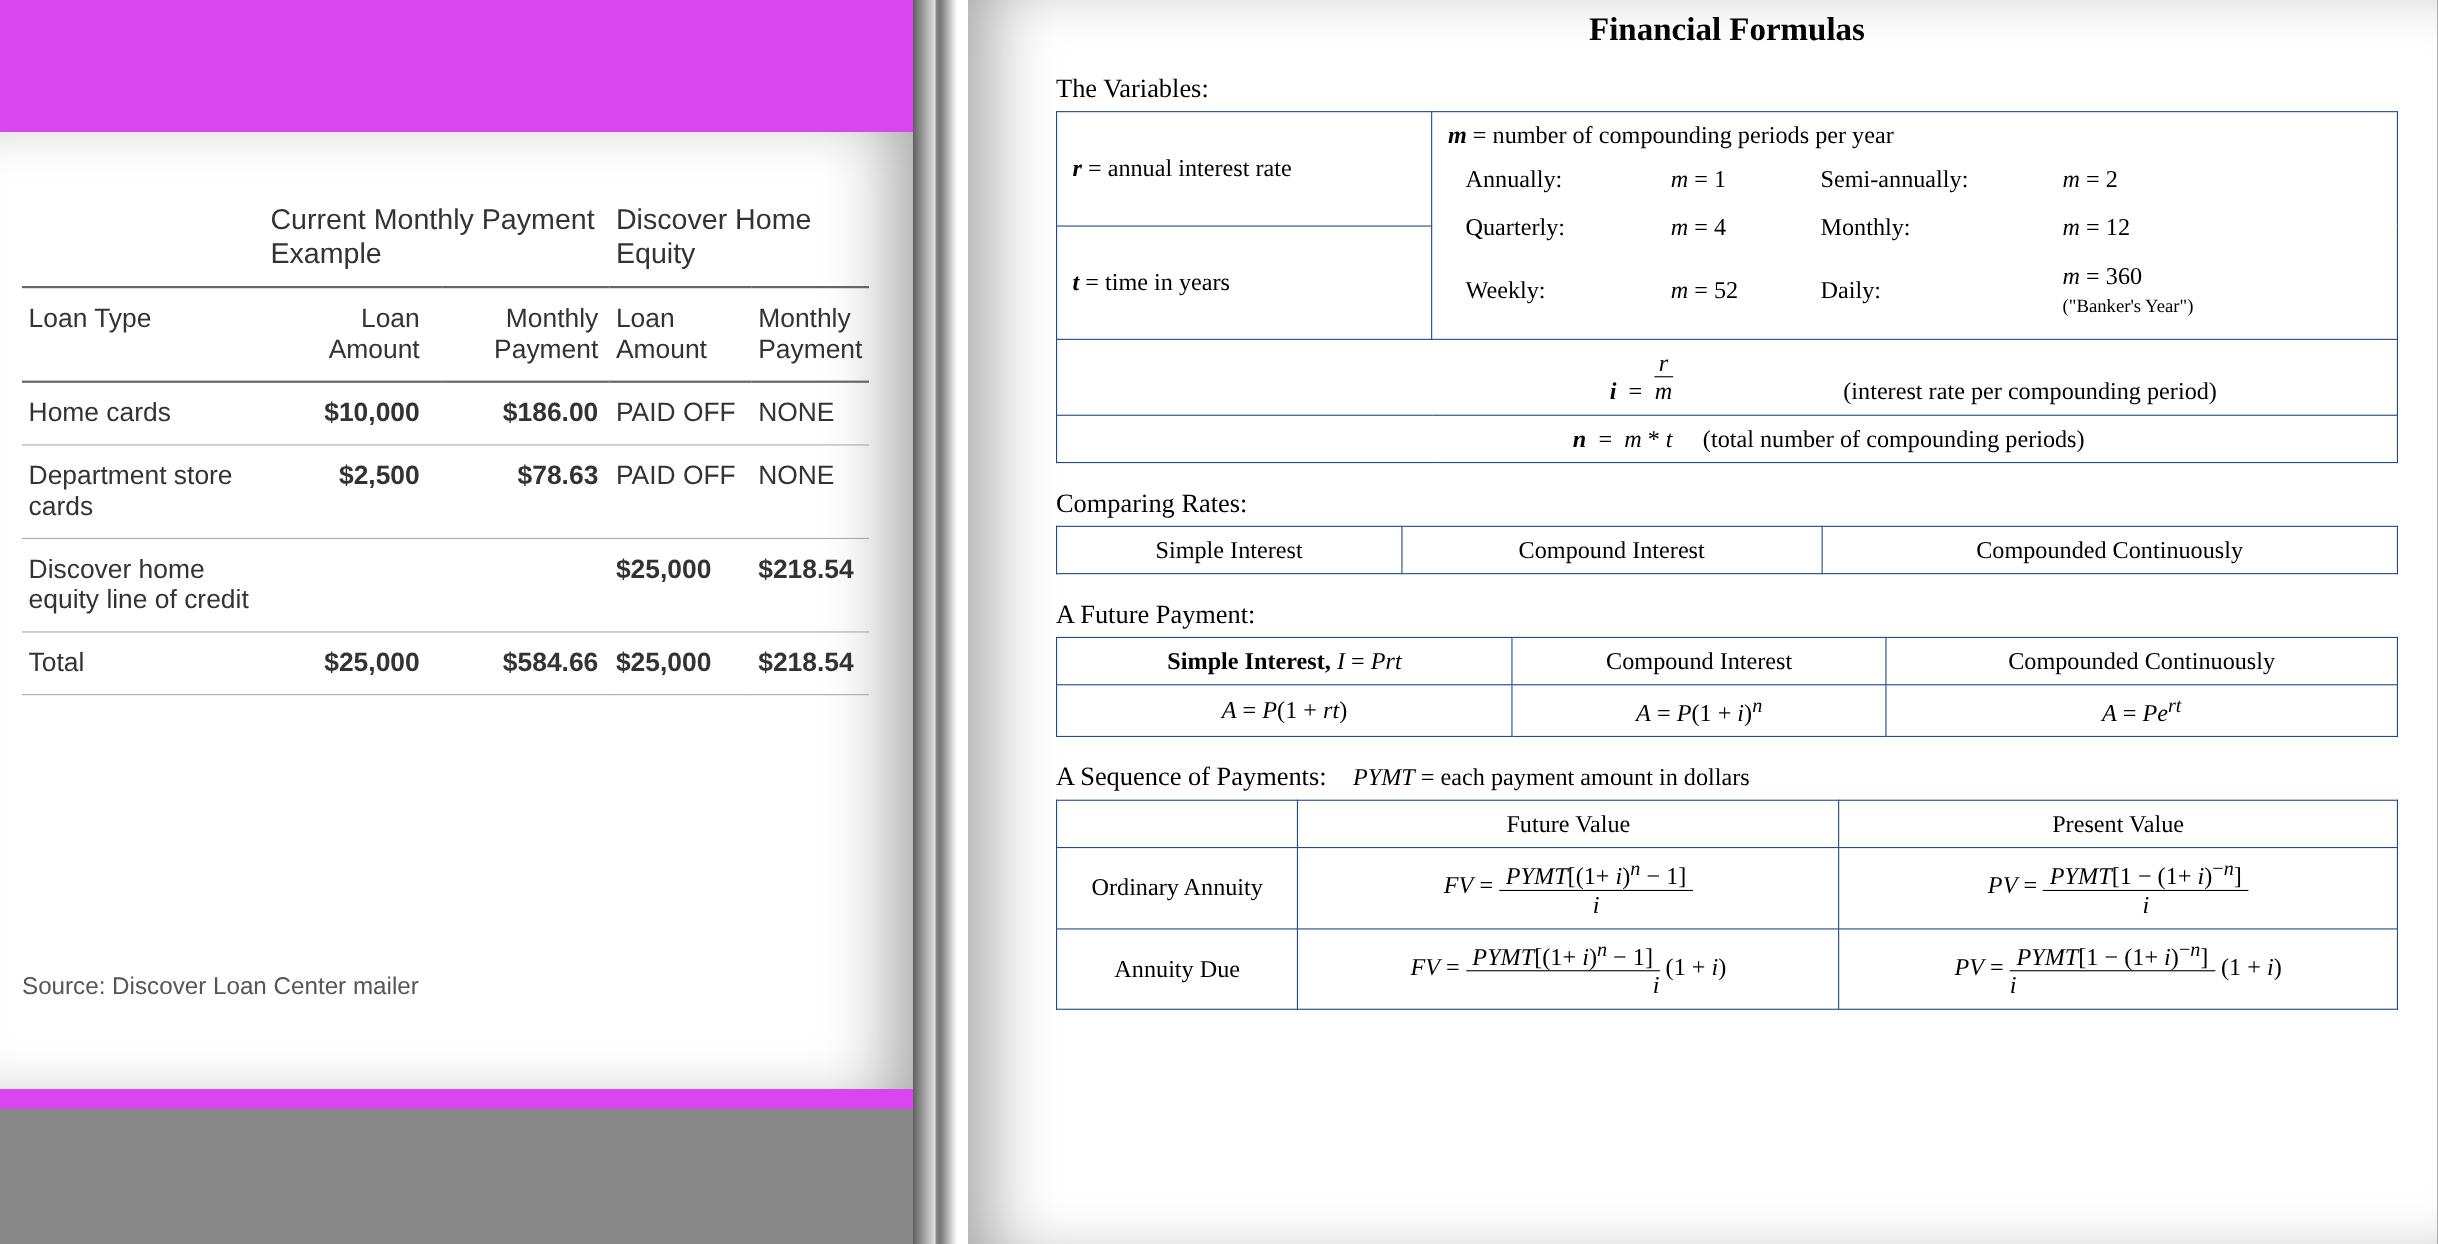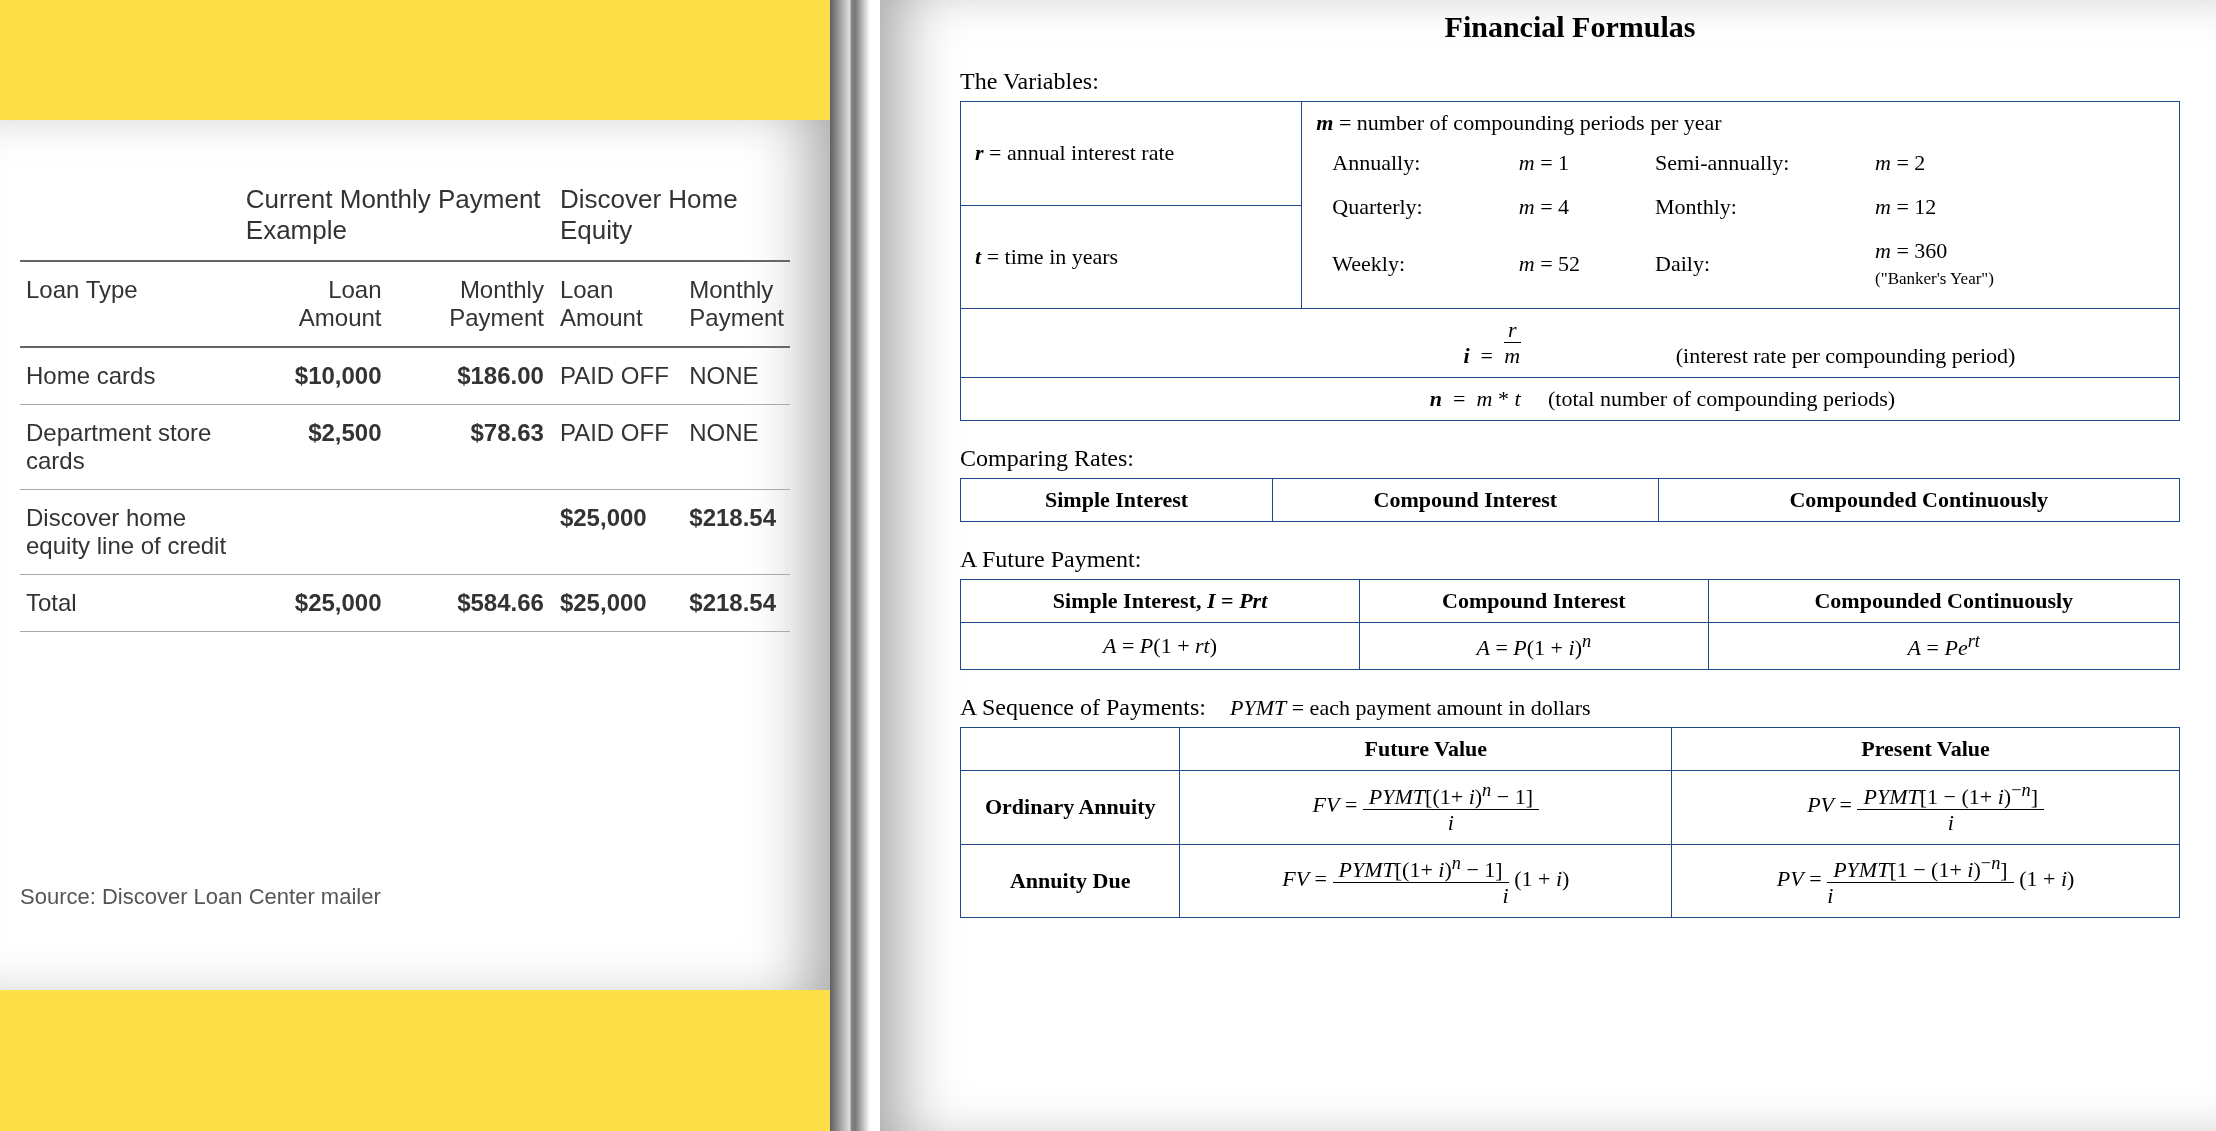--- a/index.html
+++ b/index.html
@@ -1,19 +1,19 @@
 <!DOCTYPE html>
 <html><head>
 <meta charset="utf-8">
 <style>
 html,body{margin:0;padding:0;width:100%;height:100%;background:#999;font-family:Arial,Helvetica,sans-serif}
 #stage{width:2216px;height:1131px;background:#888;position:relative;overflow:hidden}
 
 
-#left{position:absolute;left:0;top:0;width:830px;height:1131px;background:#fde047}
+#left{position:absolute;left:0;top:0;width:830px;height:1008px;background:#d946ef}
 #leftDoc{position:absolute;left:0;top:120px;width:830px;height:870px;background:#fff;box-shadow:inset -40px 0 60px -20px rgba(0,0,0,.35)}
 #loanTable{position:absolute;left:20px;top:50px;width:770px;font-size:24px;color:#333;border-collapse:collapse}
 #loanTable td{padding:14px 6px;vertical-align:top}
 .sectHead{font-size:26px}
 .hdrRow td{border-top:2px solid #666;padding-top:16px}
 .subHead td{border-bottom:2px solid #666;padding-bottom:14px}
 .dataRow td{border-bottom:1px solid #aaa}
 .firstCol{width:215px}
 .amt{text-align:right;width:140px;padding-right:20px!important}
 .pay{text-align:right;width:140px;padding-right:10px!important}
@@ -22,21 +22,21 @@
 
 
 #gutter{position:absolute;left:830px;top:0;width:50px;height:1131px;background:linear-gradient(to right,#606060,#e0e0e0 40%,#888 42%,#777 50%,#fff 80%)}
 #right{position:absolute;left:880px;top:0;width:1336px;height:1131px;background:#fff;box-shadow:inset 40px 0 60px -20px rgba(0,0,0,.35)}
 #rc{position:absolute;left:80px;top:10px;width:1220px;font-family:'Times New Roman',serif;color:#000}
 #rc h1{font-family:'Times New Roman',serif;font-size:30px;font-weight:bold;text-align:center;margin:0 0 12px 0}
 .secLbl{font-size:24px;margin:24px 0 6px 0}
 table.box{border-collapse:collapse;width:100%}
 table.box td{border:1px solid #204a87;padding:8px 14px;font-size:22px}
 .center{text-align:center}
-.hdrCell{font-weight:bold;text-align:center;background:#fff}
+.hdrCell{font-weight:normal;text-align:center;background:#fff}
 .tiny{font-size:17px}
 </style>
 </head>
 <body>
 
 <div id="stage">
 
   <div id="left">
     <div id="leftDoc">
       <table id="loanTable">

